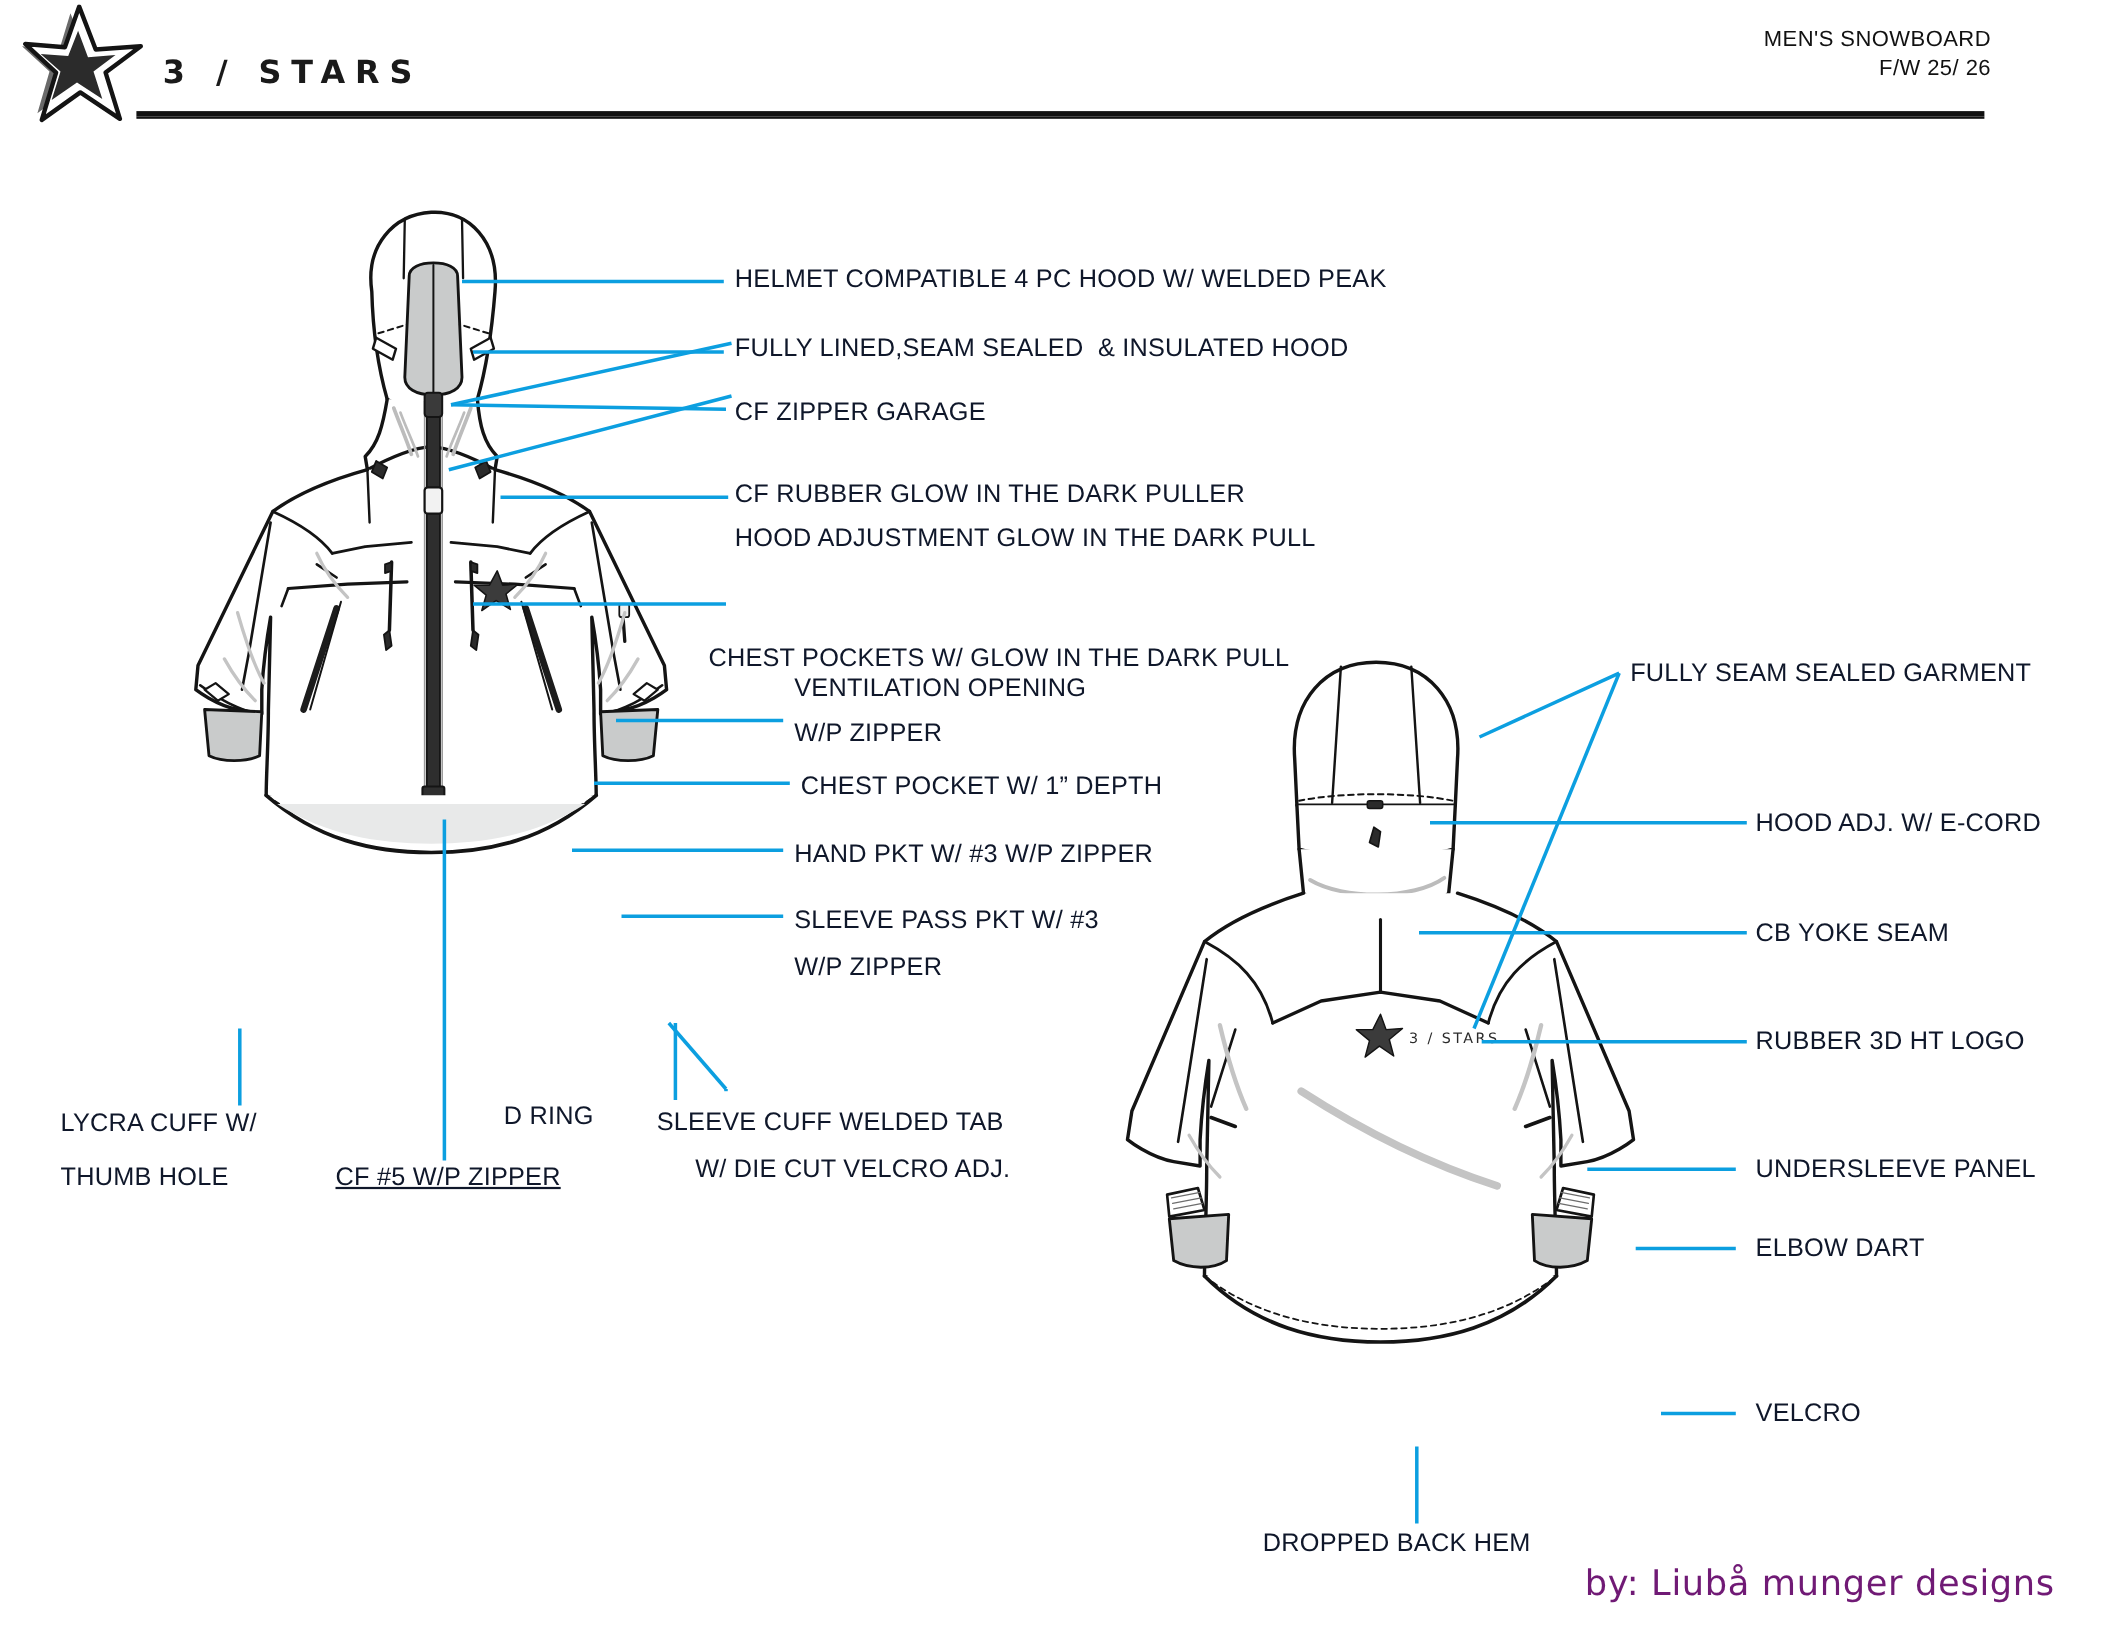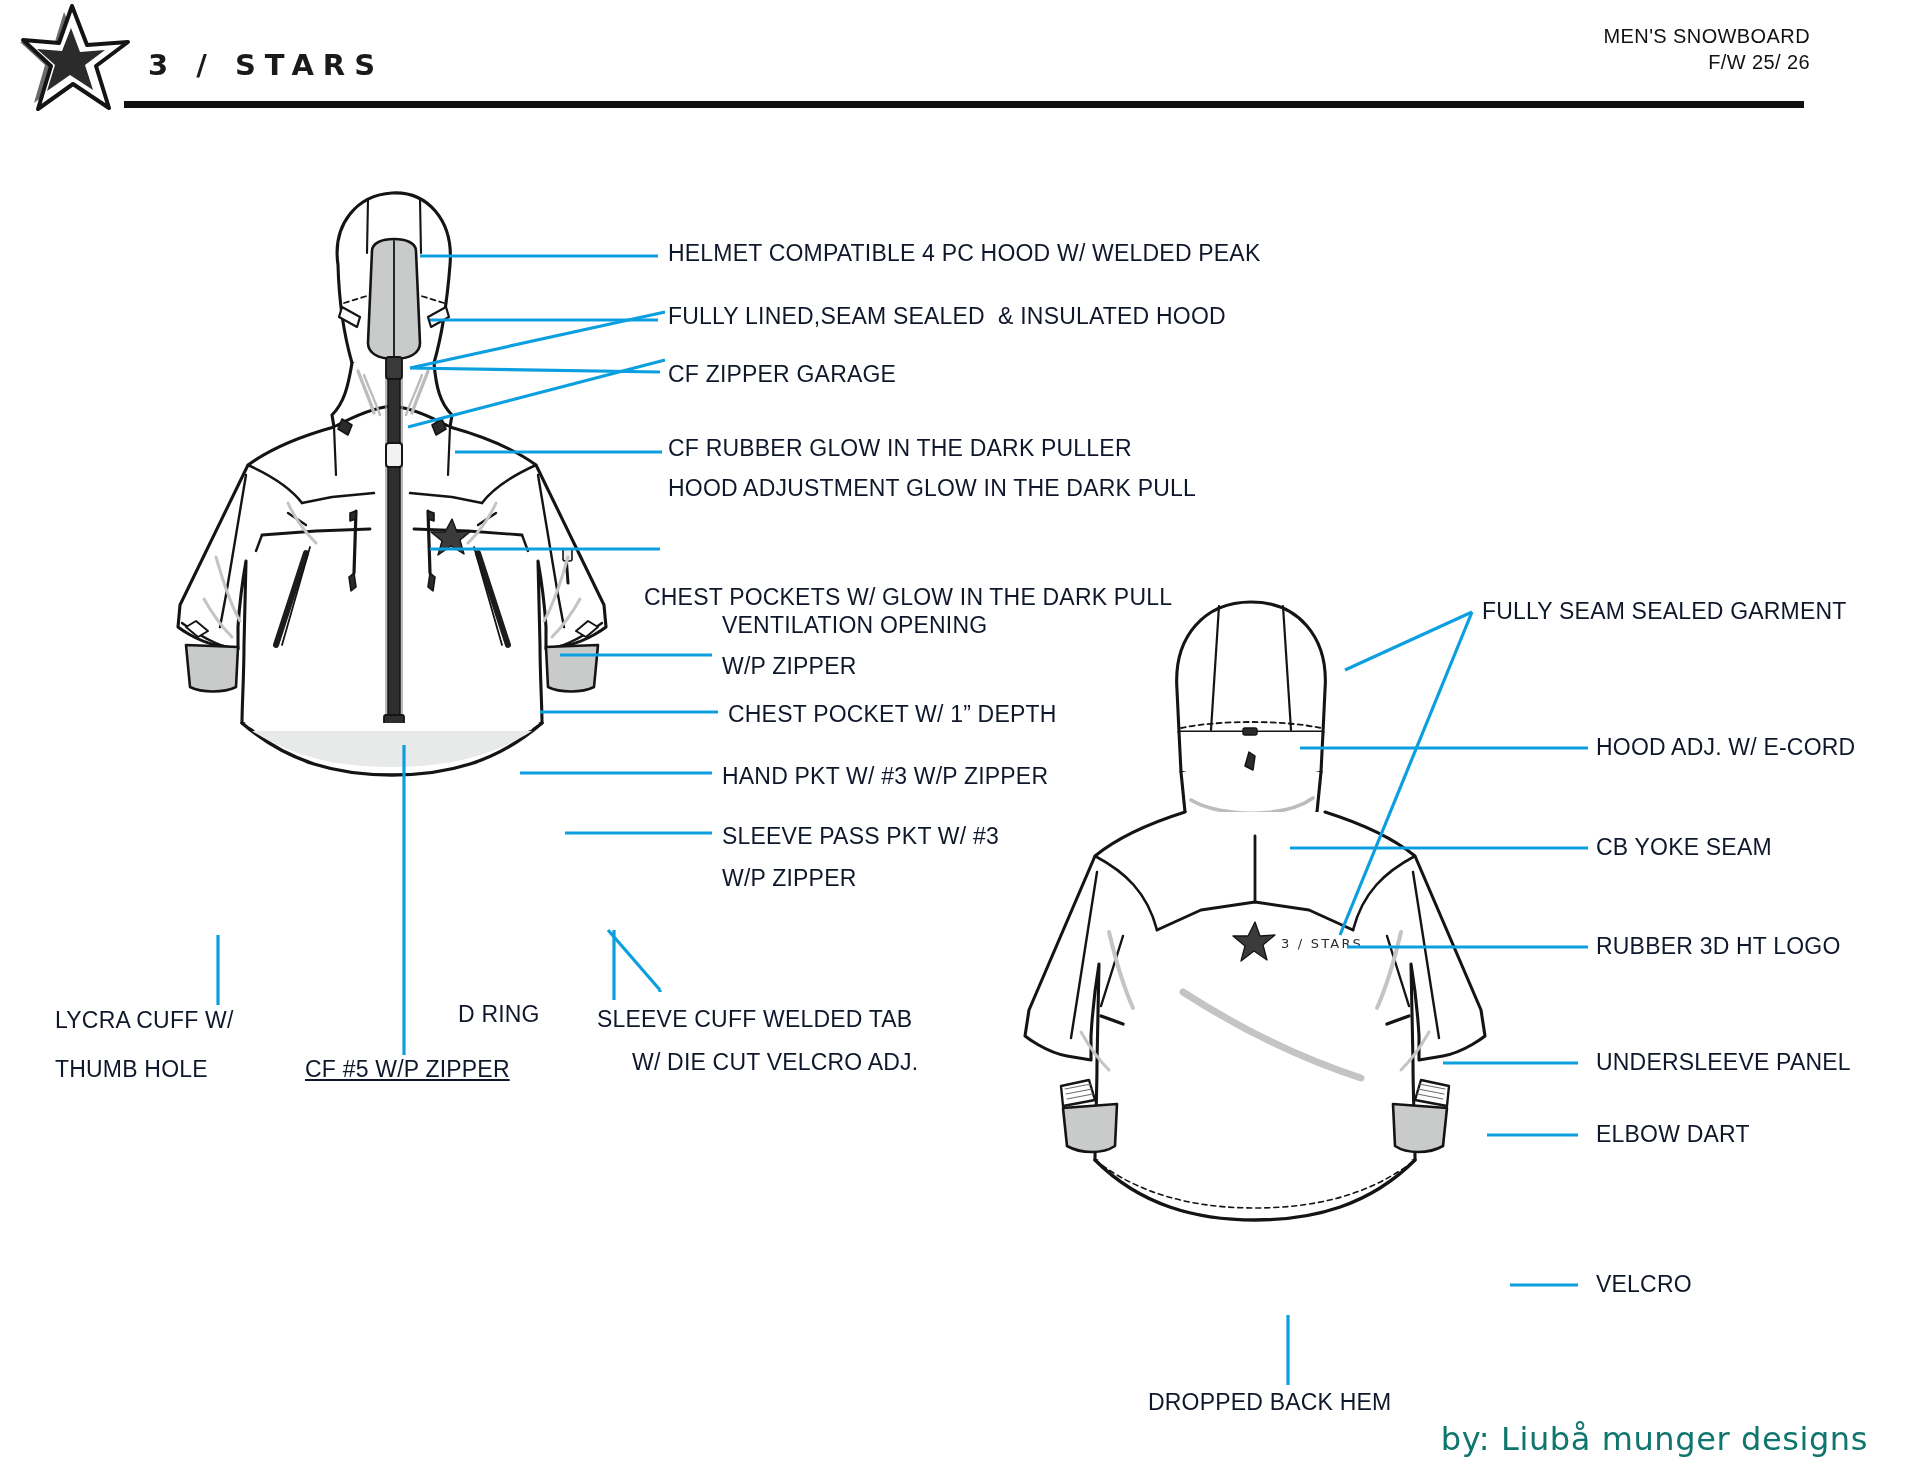--- a/index.html
+++ b/index.html
@@ -45,21 +45,21 @@
 
   
   .leaders{position:absolute;left:0;top:0;width:1920px;height:1484px;pointer-events:none;}
 
   
   .flat{position:absolute;}
 
   
   .credit{
     position:absolute;right:52px;bottom:26px;
-    font-size:32px;color:#0f766e;letter-spacing:.6px;
+    font-size:32px;color:#701a75;letter-spacing:.6px;
     font-family:"DejaVu Sans", sans-serif;
   }
 </style>
 </head>
 <body>
 
 <div class="sheet">
 
   <div class="header">
 

